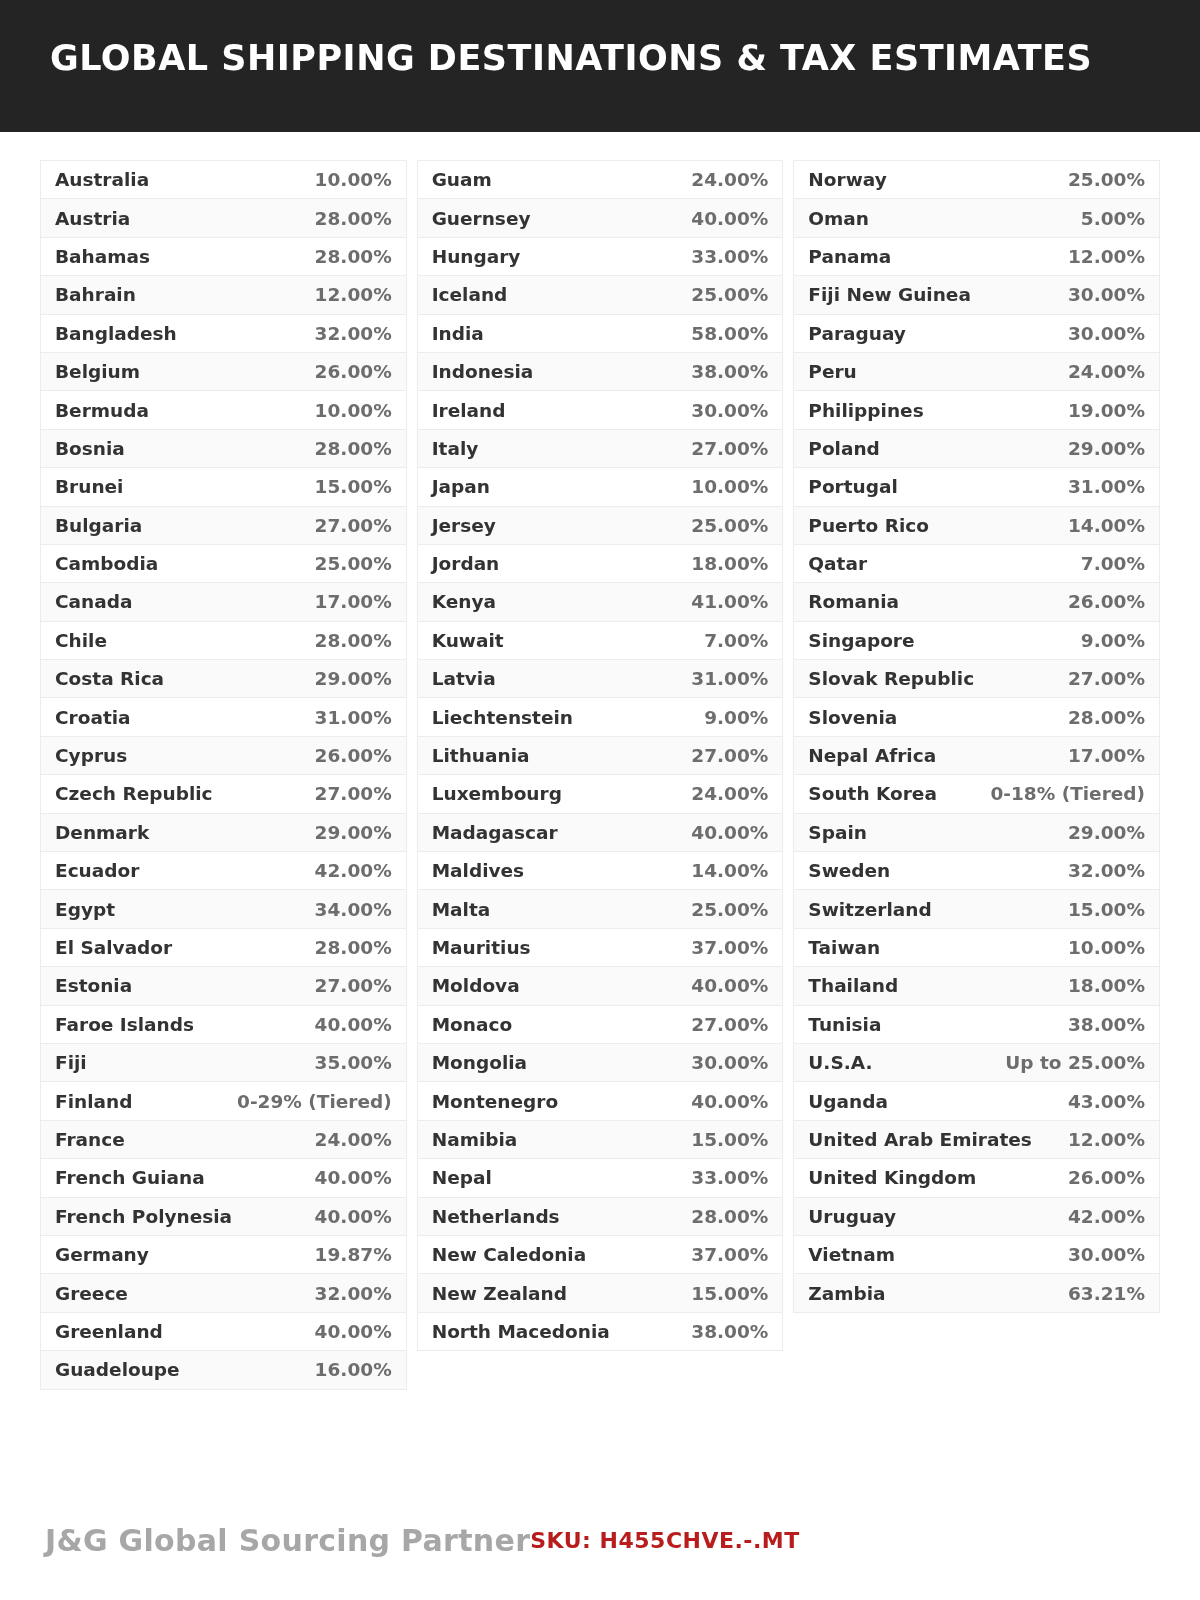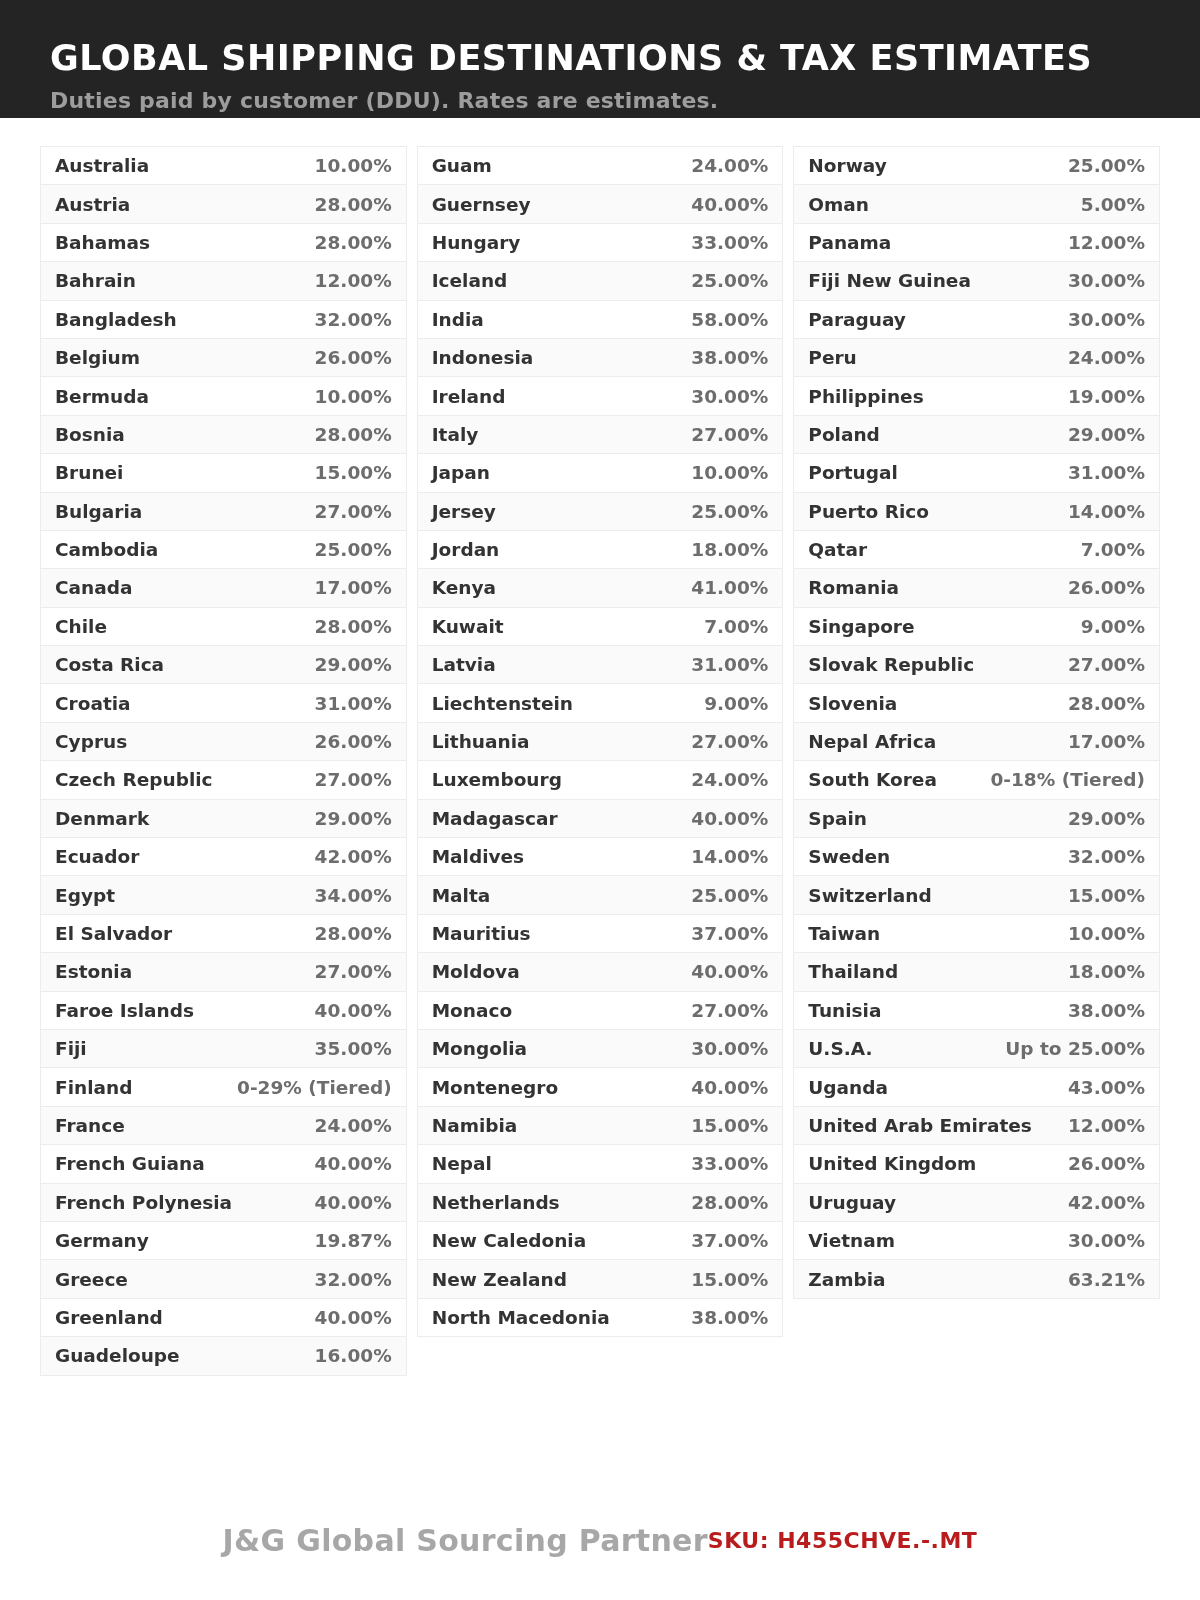--- a/index.html
+++ b/index.html
@@ -9,21 +9,21 @@
     background: #ffffff;
     font-family: "DejaVu Sans", "Liberation Sans", sans-serif;
     overflow: hidden;
   }
   .page { width: 1200px; height: 1600px; position: relative; }
 
   
   .header {
     background: #242424;
     width: 1200px;
-    height: 118px;
+    height: 132px;
     padding: 38px 50px 0 50px;
   }
   .header h1 {
     margin: 0;
     color: #ffffff;
     font-size: 35px;
     font-weight: bold;
     letter-spacing: 0.5px;
     white-space: nowrap;
   }
@@ -67,21 +67,21 @@
     white-space: nowrap;
     margin-left: 8px;
   }
 
   
   .footer {
     position: absolute;
     left: 0; right: 0;
     bottom: 42px;
     display: flex;
-    justify-content: center;
+    justify-content: flex-start;
     align-items: center;
     padding: 0 45px 0 45px;
   }
   .brand {
     color: #a7a7a7;
     font-size: 30px;
     font-weight: bold;
     letter-spacing: 0.3px;
   }
   .sku {
@@ -91,21 +91,20 @@
     letter-spacing: 0.5px;
   }
 </style>
 </head>
 <body>
 
 <div class="page">
 
   <div class="header">
     <h1>GLOBAL SHIPPING DESTINATIONS &amp; TAX ESTIMATES</h1>
-    <div class="subtitle">Duties paid by customer (DDU). Rates are estimates.</div>
   </div>
 
   <div class="grid">
     <div class="col">
         <div class="row">
           <span class="country">Australia</span>
           <span class="rate">10.00%</span>
         </div>
         <div class="row">
           <span class="country">Austria</span>

